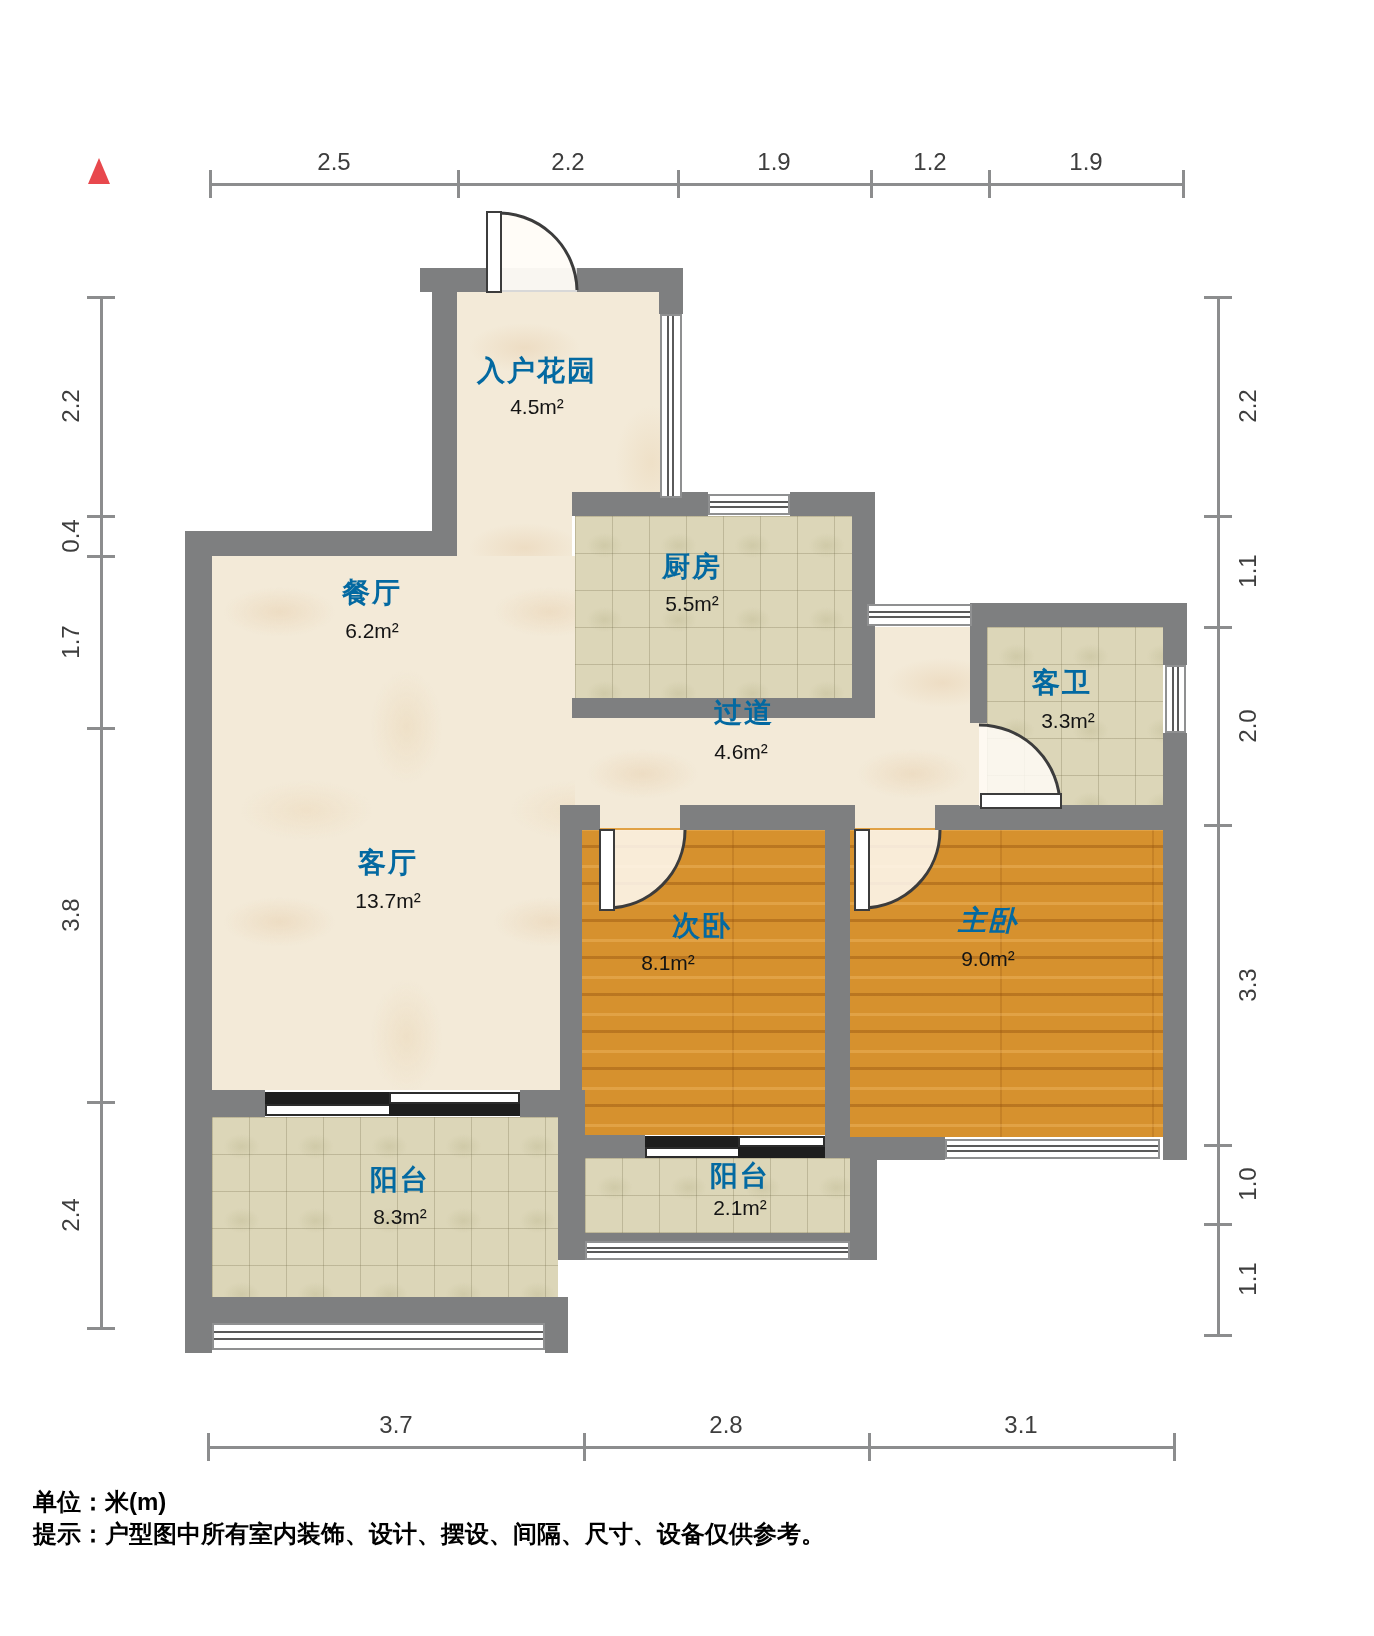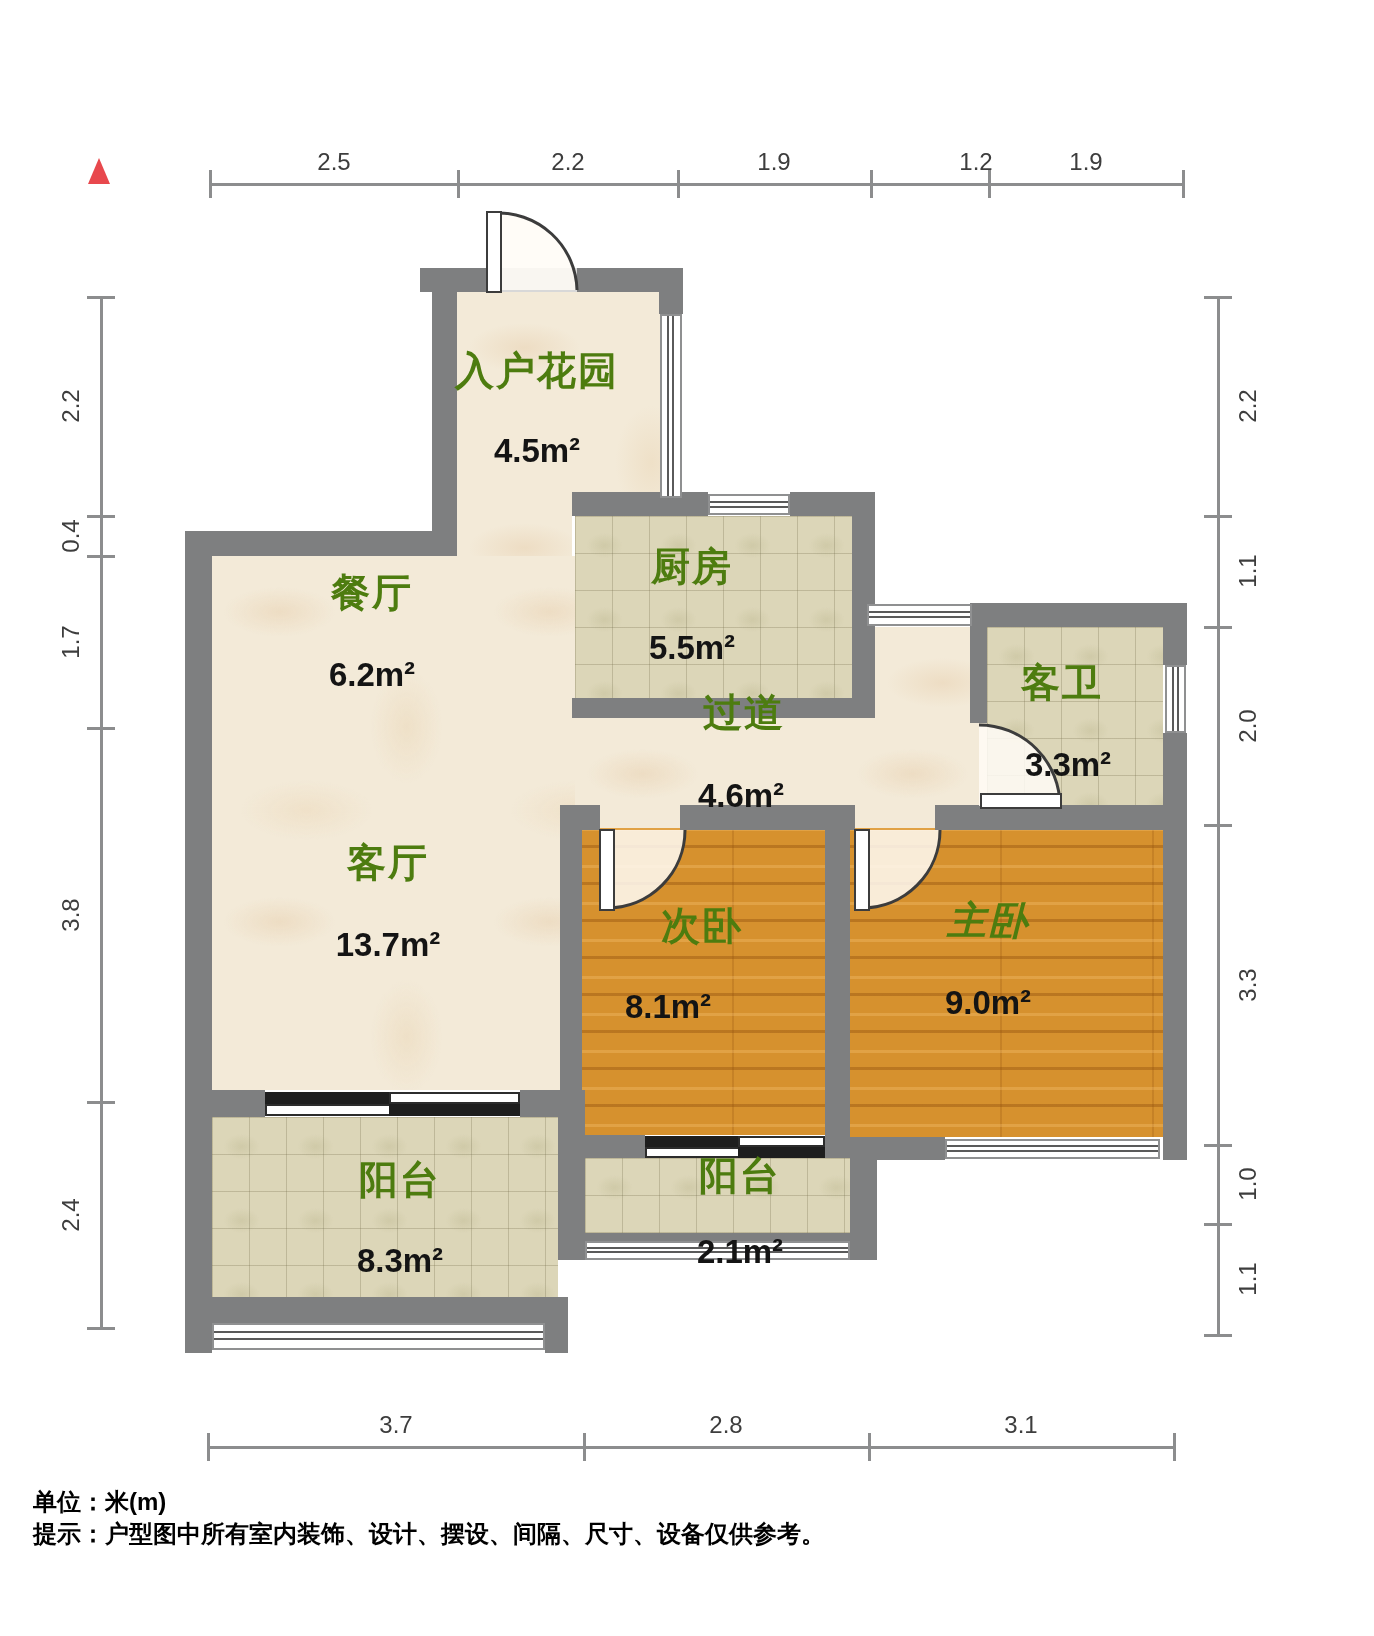--- a/index.html
+++ b/index.html
@@ -44,25 +44,25 @@
     background:
       linear-gradient(90deg,#5a5a5a,#5a5a5a) 30% 0/2px 100% no-repeat,
       linear-gradient(90deg,#5a5a5a,#5a5a5a) 64% 0/2px 100% no-repeat,
       #ffffff;
     border:2px solid #8f9091;
   }
   .slide-dark{background:#1e1e1e;}
   .slide-light{background:#ffffff;border:2px solid #2c2c2c;}
   .room-name{
     position:absolute;transform:translate(-50%,-50%);
-    font-size:39px;font-weight:600;color:#4d7c0f;white-space:nowrap;letter-spacing:2px;
+    font-size:28px;font-weight:600;color:#0369a1;white-space:nowrap;letter-spacing:2px;
   }
   .room-area{
     position:absolute;transform:translate(-50%,-50%);
-    font-size:33px;font-weight:700;color:#141414;white-space:nowrap;margin-top:44px;
+    font-size:21px;font-weight:400;color:#141414;white-space:nowrap;
   }
   .dim-line{background:#8c8d8e;}
   .dim-tick{background:#8c8d8e;}
   .dim-label{
     position:absolute;transform:translate(-50%,-50%);
     font-size:24px;color:#3d3d3d;font-weight:500;white-space:nowrap;
   }
   .dim-label.rot{transform:translate(-50%,-50%) rotate(-90deg);}
   .north-arrow{
     position:absolute;width:0;height:0;
@@ -179,21 +179,21 @@
       <div class="abs dim-line" style="left: 210px; top: 183px; width: 973px; height: 3px;"></div>
       <div class="abs dim-tick" style="left: 209px; top: 170px; width: 3px; height: 28px;"></div>
       <div class="abs dim-tick" style="left: 457px; top: 170px; width: 3px; height: 28px;"></div>
       <div class="abs dim-tick" style="left: 677px; top: 170px; width: 3px; height: 28px;"></div>
       <div class="abs dim-tick" style="left: 870px; top: 170px; width: 3px; height: 28px;"></div>
       <div class="abs dim-tick" style="left: 988px; top: 170px; width: 3px; height: 28px;"></div>
       <div class="abs dim-tick" style="left: 1182px; top: 170px; width: 3px; height: 28px;"></div>
       <div class="dim-label" style="left: 334px; top: 162px;">2.5</div>
       <div class="dim-label" style="left: 568px; top: 162px;">2.2</div>
       <div class="dim-label" style="left: 774px; top: 162px;">1.9</div>
-      <div class="dim-label" style="left: 976px; top: 162px;">1.2</div>
+      <div class="dim-label" style="left: 930px; top: 162px;">1.2</div>
       <div class="dim-label" style="left: 1086px; top: 162px;">1.9</div>
       <div class="abs dim-line" style="left: 208px; top: 1446px; width: 966px; height: 3px;"></div>
       <div class="abs dim-tick" style="left: 207px; top: 1433px; width: 3px; height: 28px;"></div>
       <div class="abs dim-tick" style="left: 583px; top: 1433px; width: 3px; height: 28px;"></div>
       <div class="abs dim-tick" style="left: 868px; top: 1433px; width: 3px; height: 28px;"></div>
       <div class="abs dim-tick" style="left: 1173px; top: 1433px; width: 3px; height: 28px;"></div>
       <div class="dim-label" style="left: 396px; top: 1425px;">3.7</div>
       <div class="dim-label" style="left: 726px; top: 1425px;">2.8</div>
       <div class="dim-label" style="left: 1021px; top: 1425px;">3.1</div>
       <div class="abs dim-line" style="left: 100px; top: 297px; width: 3px; height: 1031px;"></div>

